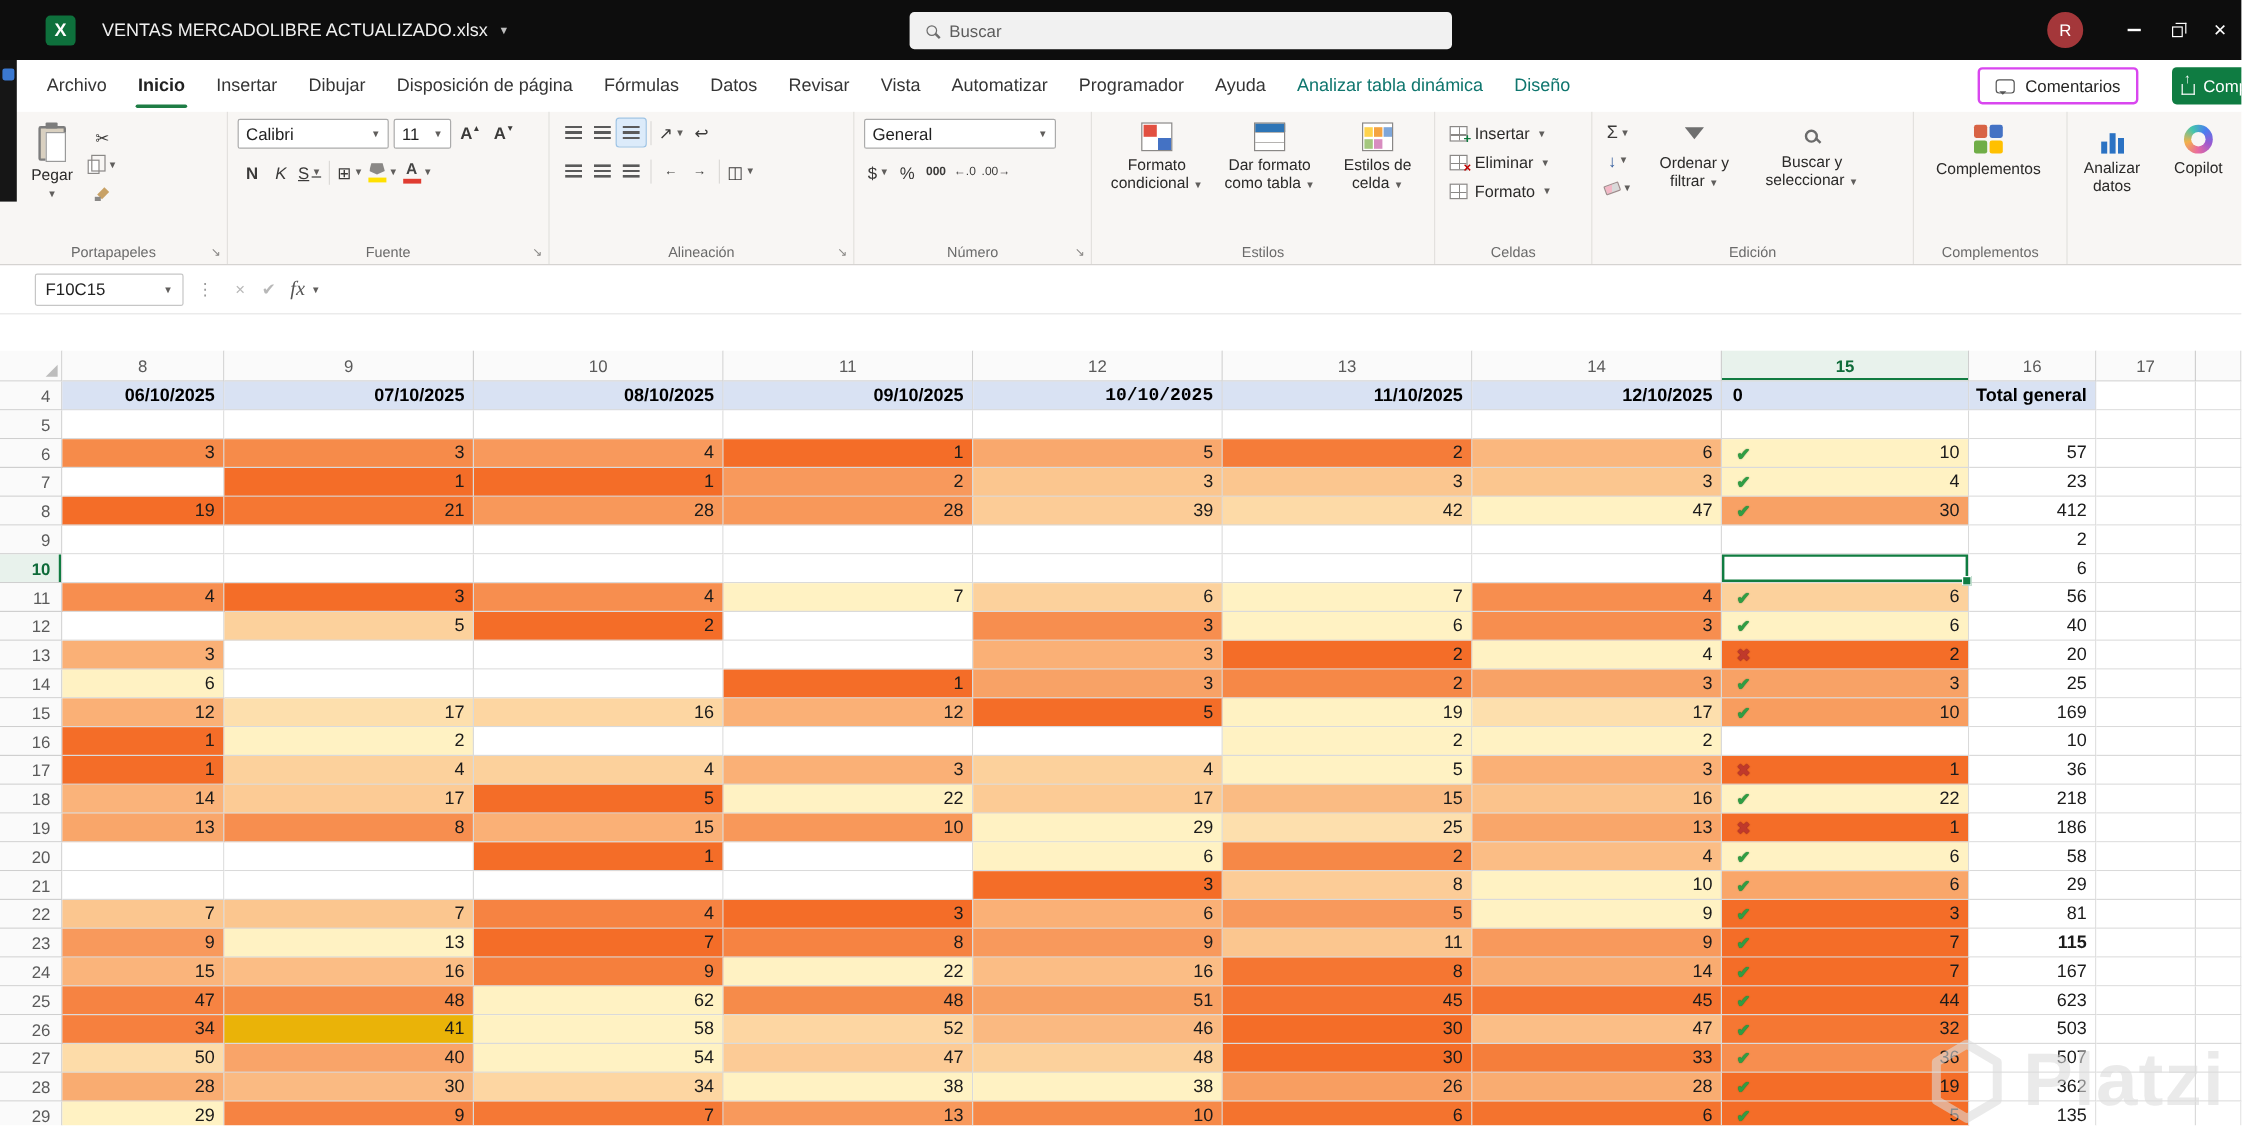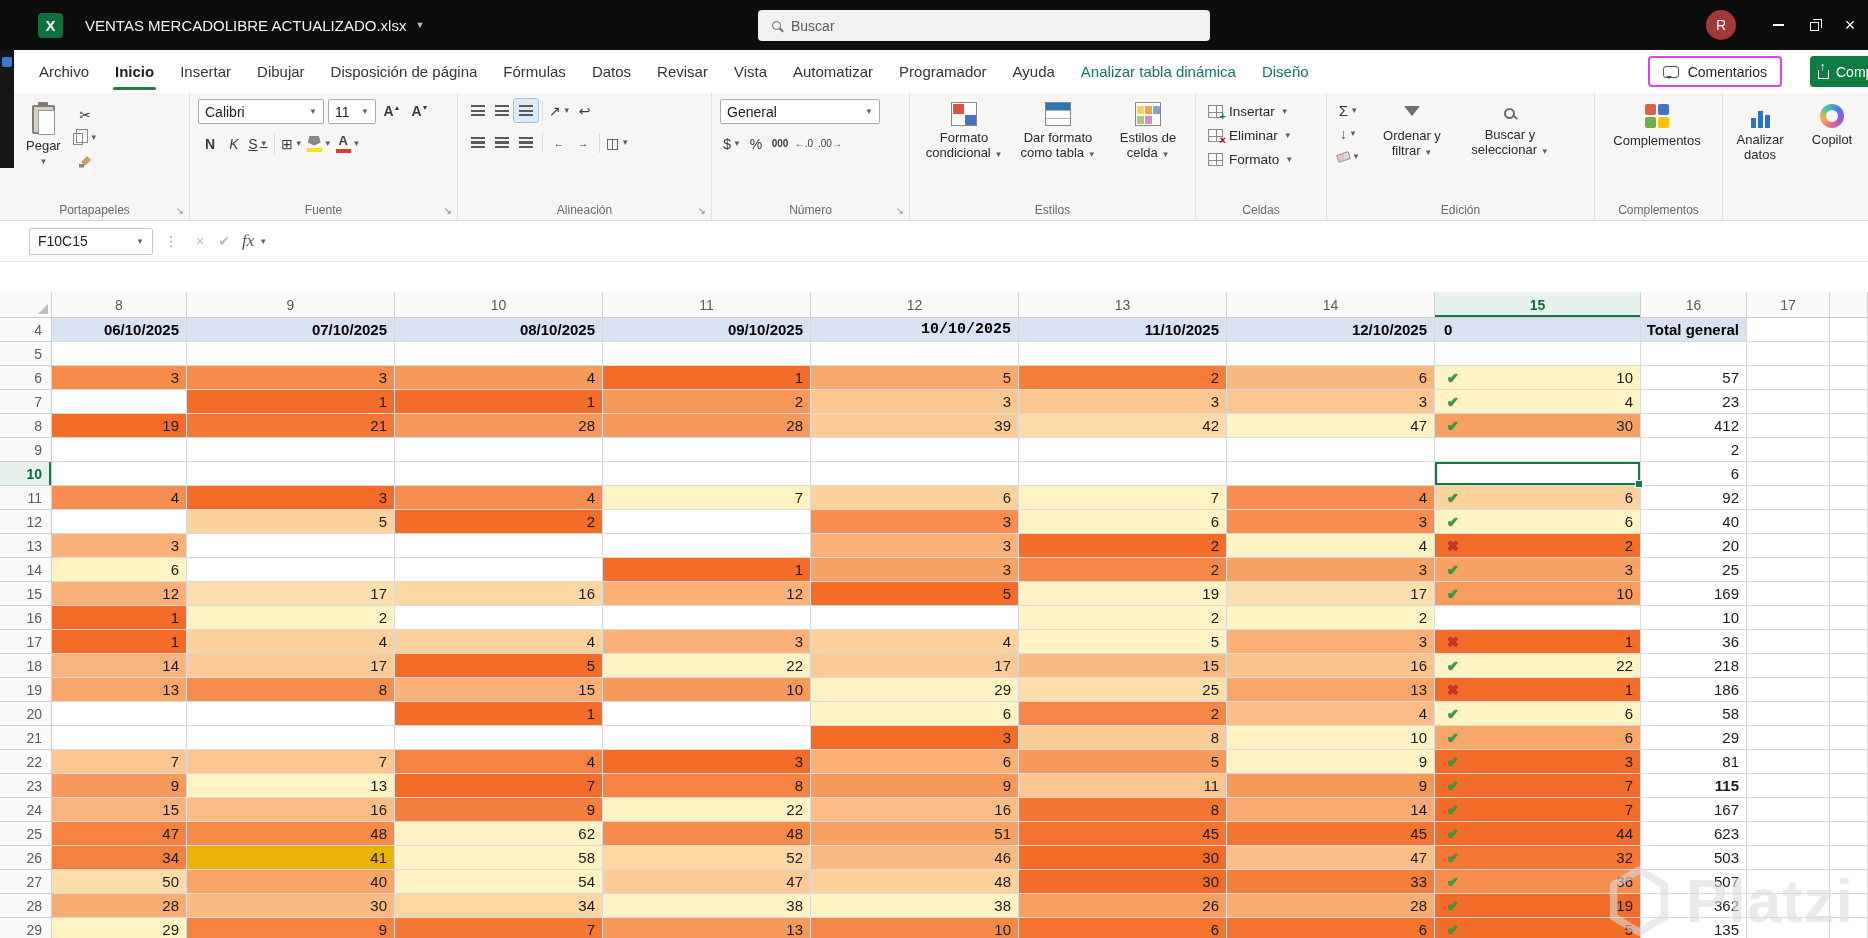--- a/index.html
+++ b/index.html
@@ -560,21 +560,21 @@
     <div class="srow">
       <div class="scell rowhdr" style="width: 52px;">11</div>
       <div class="scell" style="width: 135px; background: rgb(247, 142, 79);">4</div>
       <div class="scell" style="width: 208px; background: rgb(244, 109, 40);">3</div>
       <div class="scell" style="width: 208px; background: rgb(247, 142, 79);">4</div>
       <div class="scell" style="width: 208px; background: rgb(255, 242, 195);">7</div>
       <div class="scell" style="width: 208px; background: rgb(252, 209, 156);">6</div>
       <div class="scell" style="width: 208px; background: rgb(255, 242, 195);">7</div>
       <div class="scell" style="width: 208px; background: rgb(247, 142, 79);">4</div>
       <div class="scell" style="width: 206px; background: rgb(252, 209, 156);">6<span class="cficon check">✔</span></div>
-      <div class="scell" style="width: 106px;">92</div>
+      <div class="scell" style="width: 106px;">56</div>
       <div class="scell" style="width: 83px;"></div>
       <div class="scell" style="width: 38px;"></div>
     </div>
     <div class="srow">
       <div class="scell rowhdr" style="width: 52px;">12</div>
       <div class="scell" style="width: 135px;"></div>
       <div class="scell" style="width: 208px; background: rgb(252, 209, 156);">5</div>
       <div class="scell" style="width: 208px; background: rgb(244, 109, 40);">2</div>
       <div class="scell" style="width: 208px;"></div>
       <div class="scell" style="width: 208px; background: rgb(247, 142, 79);">3</div>

